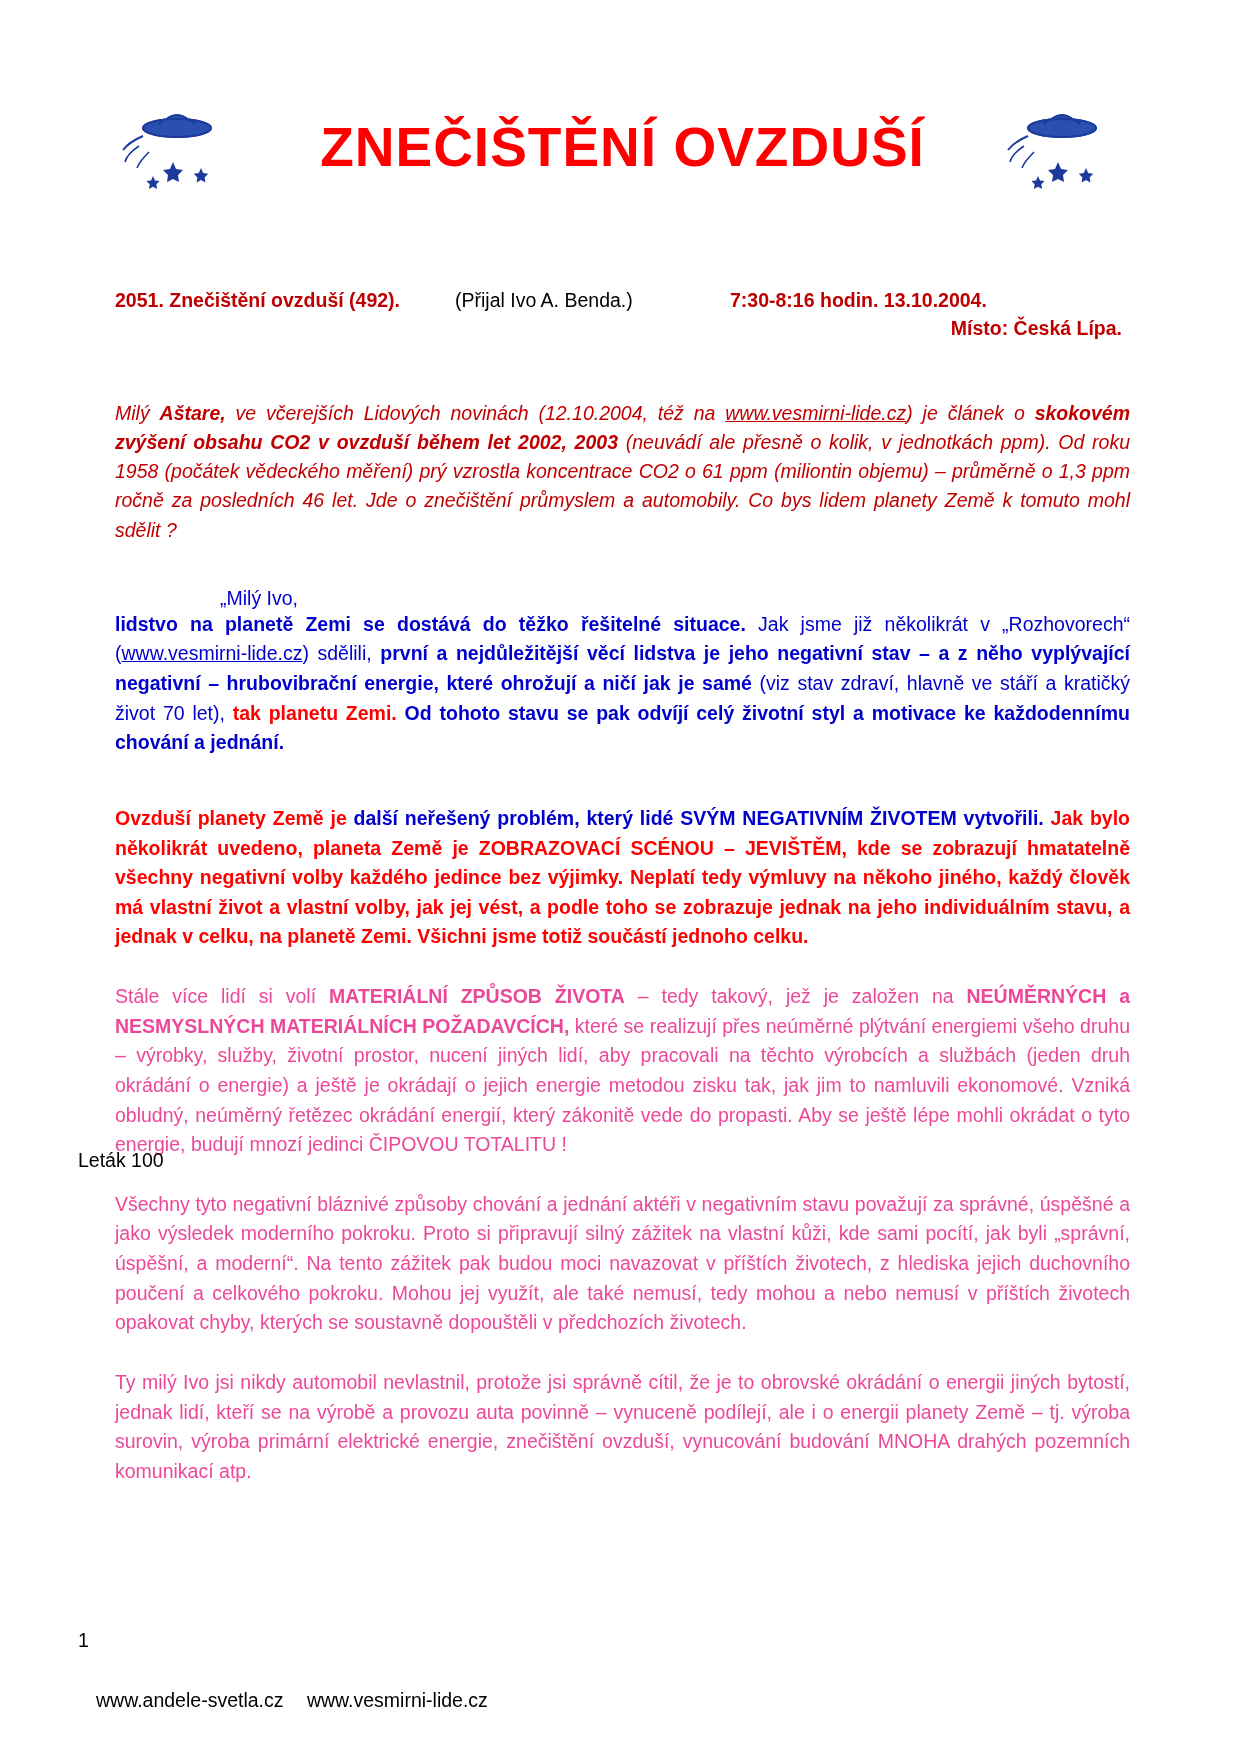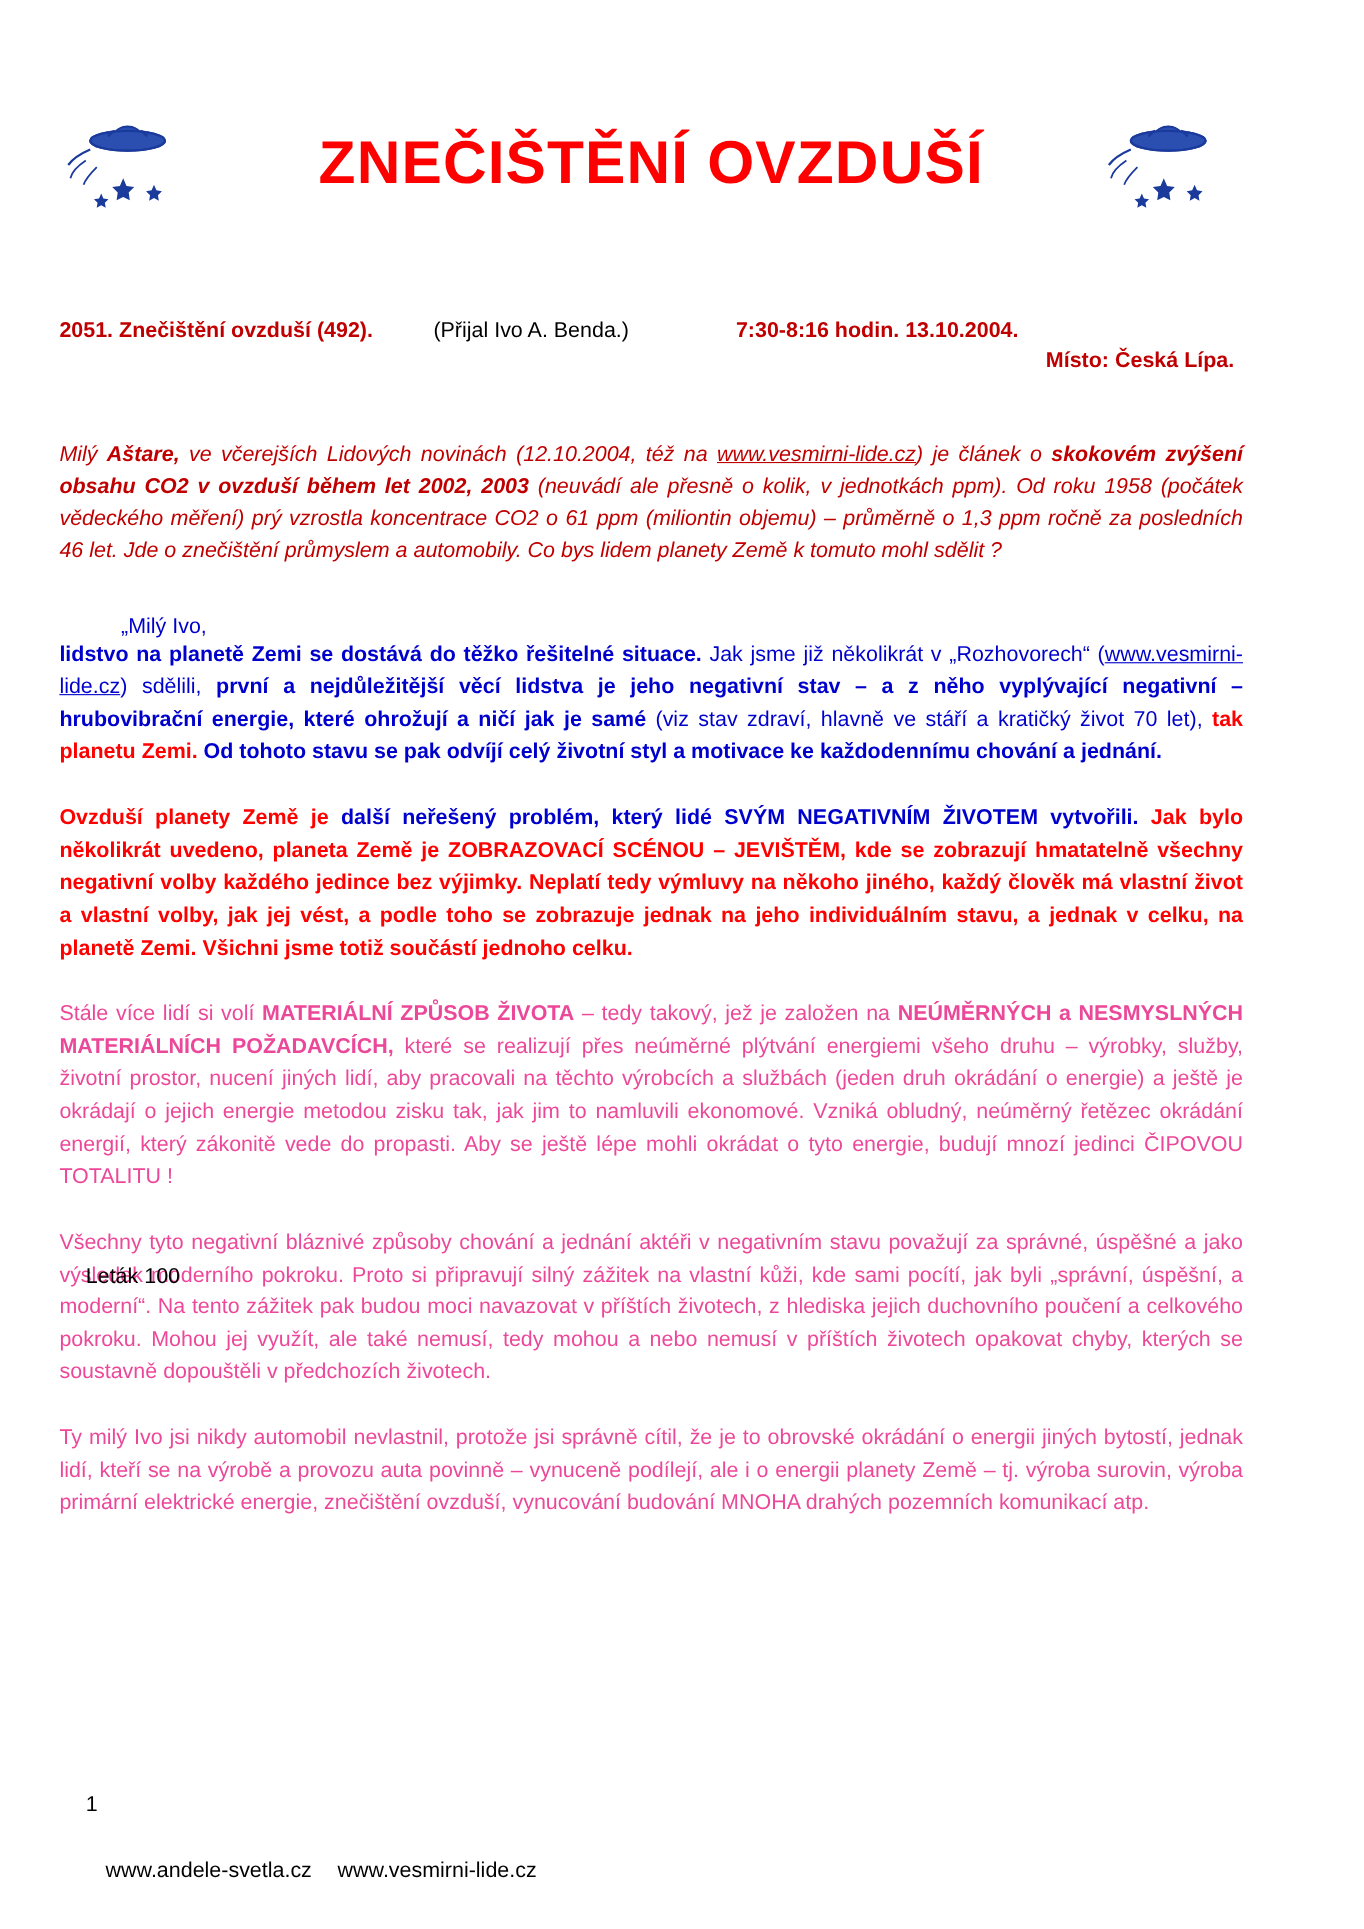--- a/index.html
+++ b/index.html
@@ -11,21 +11,21 @@
     width: 1240px;
     min-height: 1754px;
     font-family: "Liberation Sans", sans-serif;
     color: #000000;
     position: relative;
   }
   .page {
     width: 1208px;
     min-height: 1754px;
     box-sizing: border-box;
-    padding: 70px 78px 40px 54px;
+    padding: 70px 78px 40px 115px;
     position: relative;
   }
 
   
   .masthead {
     display: flex;
     align-items: center;
     justify-content: space-between;
     margin-top: 18px;
     margin-bottom: 10px;
@@ -96,35 +96,35 @@
     color: #c00000;
     text-decoration: underline;
   }
   a.link-blue {
     color: #0000cc;
     text-decoration: underline;
   }
 
   .salutation {
     margin-top: 42px;
-    margin-left: 56px;
+    margin-left: 105px;
     font-size: 19.5px;
     color: #0000cc;
   }
 
   .p-blue {
     font-size: 19.5px;
     line-height: 1.52;
     color: #0000cc;
     text-align: justify;
   }
   .p-blue b { font-weight: bold; }
 
   .p-red {
-    margin-top: 30px;
+    margin-top: 46px;
     font-size: 19.5px;
     line-height: 1.52;
     color: #ff0000;
     text-align: justify;
     font-weight: bold;
   }
 
   .p-blue-plain {
     margin-top: 30px;
     font-size: 19.5px;

